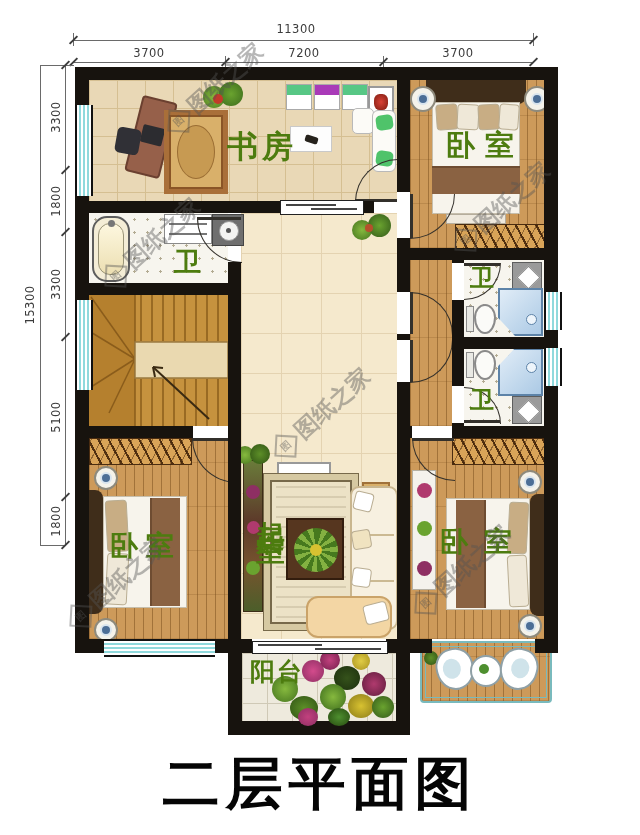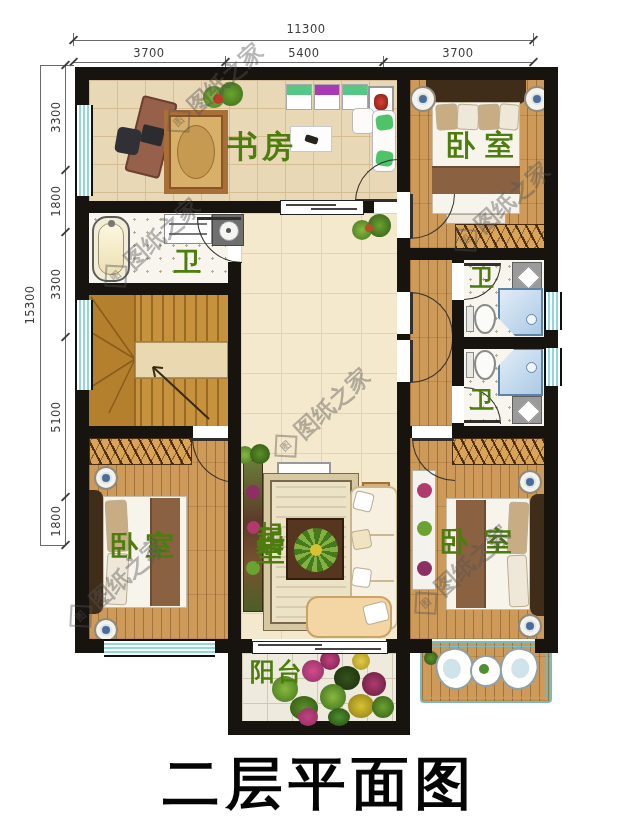--- a/index.html
+++ b/index.html
@@ -33,28 +33,28 @@
   .nstand i{width:8px;height:8px;border-radius:50%;background:#4c6e96;border:2px solid #d8e4ee}
   .blob{position:absolute;border-radius:50%}
   .shower{position:absolute;z-index:3;background:linear-gradient(135deg,#e3eef8,#a9c8e4);outline:0}
   .railing{position:absolute;z-index:7;background:#fff;border:1px solid #222}
   .railing i{position:absolute;background:#444;height:1.5px}
 </style>
 </head>
 <body>
 
 <div>
-  <div class="dtext" style="left:306px;top:22px;transform:translateX(-50%)">11300</div>
+  <div class="dtext" style="left:296px;top:22px;transform:translateX(-50%)">11300</div>
   <div class="dline" style="left:73px;top:40px;width:460px;height:1px"></div>
   <div class="dline" style="left:73px;top:33px;width:1px;height:13px"></div>
   <div class="dline" style="left:533px;top:33px;width:1px;height:13px"></div>
   <div class="dtick" style="left:68px;top:39px"></div>
   <div class="dtick" style="left:528px;top:39px"></div>
   <div class="dtext" style="left:149px;top:46px;transform:translateX(-50%)">3700</div>
-  <div class="dtext" style="left:304px;top:46px;transform:translateX(-50%)">5400</div>
+  <div class="dtext" style="left:304px;top:46px;transform:translateX(-50%)">7200</div>
   <div class="dtext" style="left:458px;top:46px;transform:translateX(-50%)">3700</div>
   <div class="dline" style="left:73px;top:62px;width:460px;height:1px"></div>
   <div class="dline" style="left:225px;top:56px;width:1px;height:12px"></div>
   <div class="dline" style="left:383px;top:56px;width:1px;height:12px"></div>
   <div class="dtick" style="left:68px;top:61px"></div>
   <div class="dtick" style="left:220px;top:61px"></div>
   <div class="dtick" style="left:378px;top:61px"></div>
   <div class="dtick" style="left:528px;top:61px"></div>
 </div>
 

